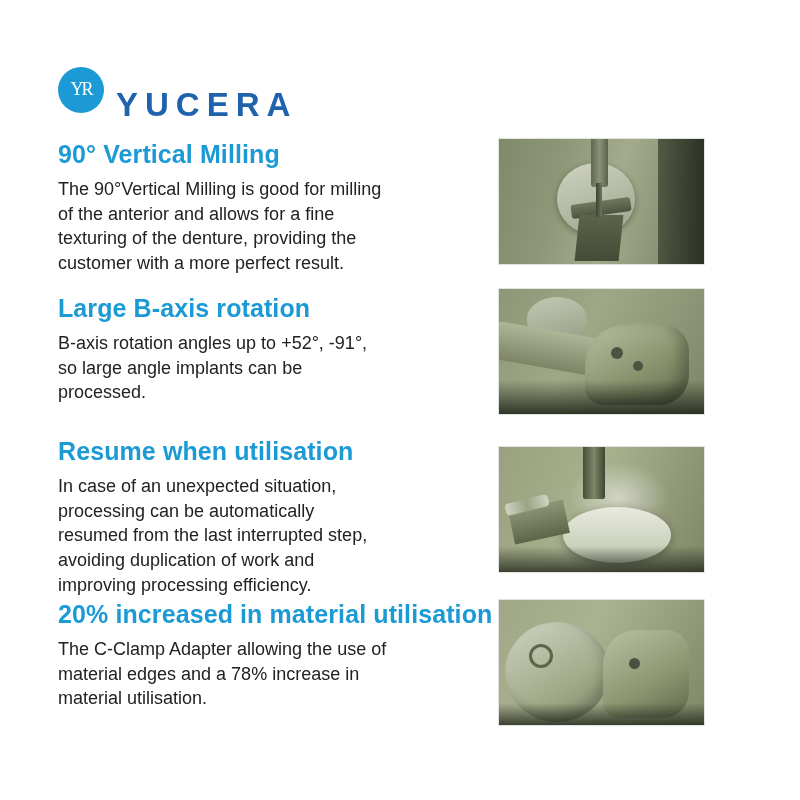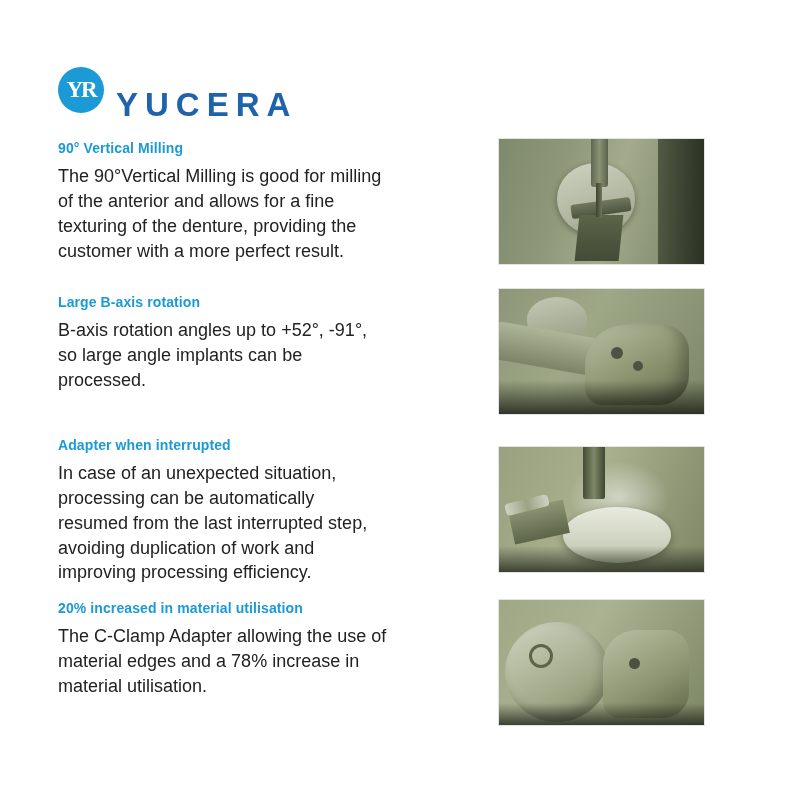--- a/index.html
+++ b/index.html
@@ -36,22 +36,22 @@
     border-radius: 50%;
     background: #1b9ad6;
     position: relative;
     flex: 0 0 auto;
   }
   .logo-mark .glyph {
     position: absolute;
     left: 0; top: 0; right: 0; bottom: 0;
     color: #ffffff;
     font-family: "Liberation Serif", serif;
-    font-size: 23px;
-    font-weight: bold;
+    font-size: 18px;
+    font-weight: normal;
     display: flex;
     align-items: center;
     justify-content: center;
     letter-spacing: -2px;
   }
   .logo-text {
     margin-left: 12px;
     font-size: 33px;
     font-weight: bold;
     letter-spacing: 7px;
@@ -66,21 +66,21 @@
     left: 58px;
     width: 690px;
     box-sizing: border-box;
   }
   .feature .text-col {
     width: 420px;
   }
   .feature h2 {
     margin: 0 0 8px 0;
     color: #1b9ad6;
-    font-size: 14px;
+    font-size: 25px;
     font-weight: bold;
     line-height: 1.15;
     letter-spacing: 0.1px;
   }
   .feature p {
     margin: 0;
     font-size: 18px;
     line-height: 1.38;
     color: #222222;
     max-width: 330px;
@@ -321,21 +321,21 @@
         <div class="head"></div>
         <div class="holeA"></div>
         <div class="holeB"></div>
         <div class="dark"></div>
       </div>
     </div>
   </div>
 
   <div class="feature" style="top:437px;">
     <div class="text-col">
-      <h2>Adapter when interrupted</h2>
+      <h2>Resume when utilisation</h2>
       <p>In case of an unexpected situation, processing can be automatically resumed from the last interrupted step, avoiding duplication of work and improving processing efficiency.</p>
     </div>
     <div class="thumb photo3" style="left:440px; top:9px;">
       <div class="scene">
         <div class="spindle"></div>
         <div class="bigdisc"></div>
         <div class="clamp"></div>
         <div class="pins"></div>
         <div class="dark"></div>
       </div>

